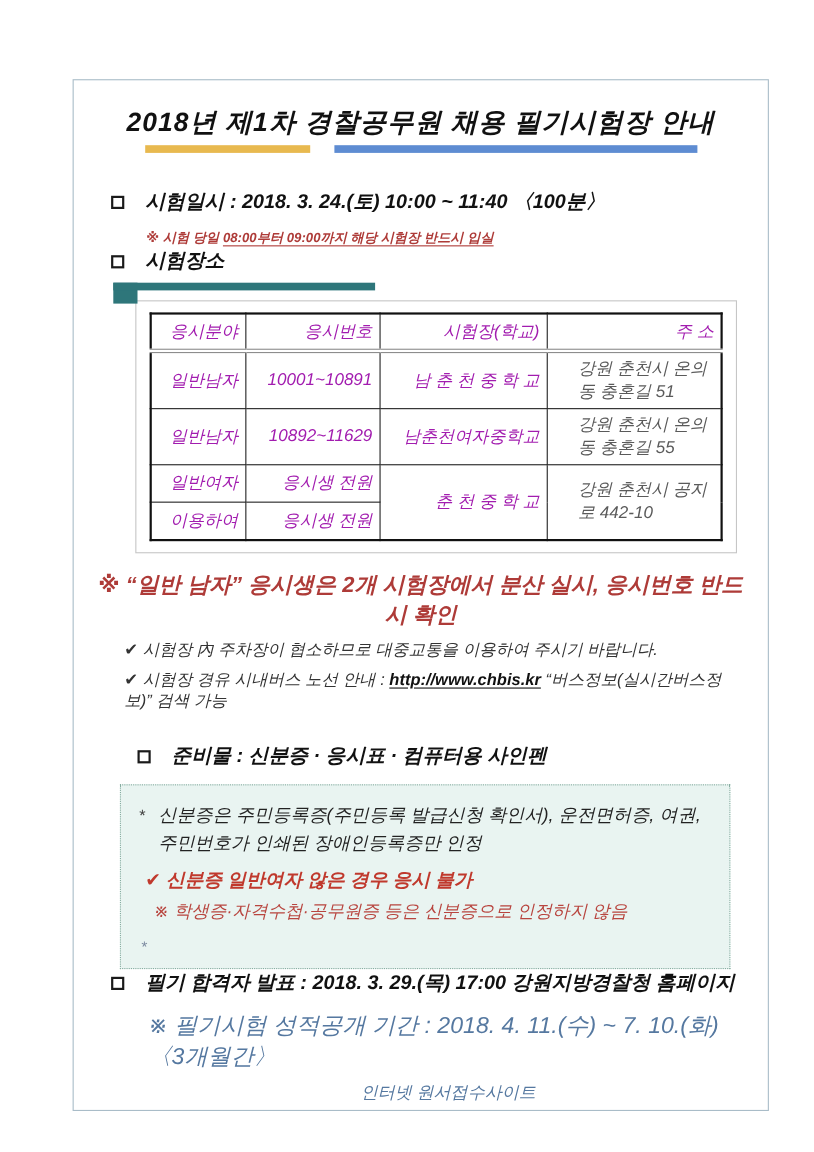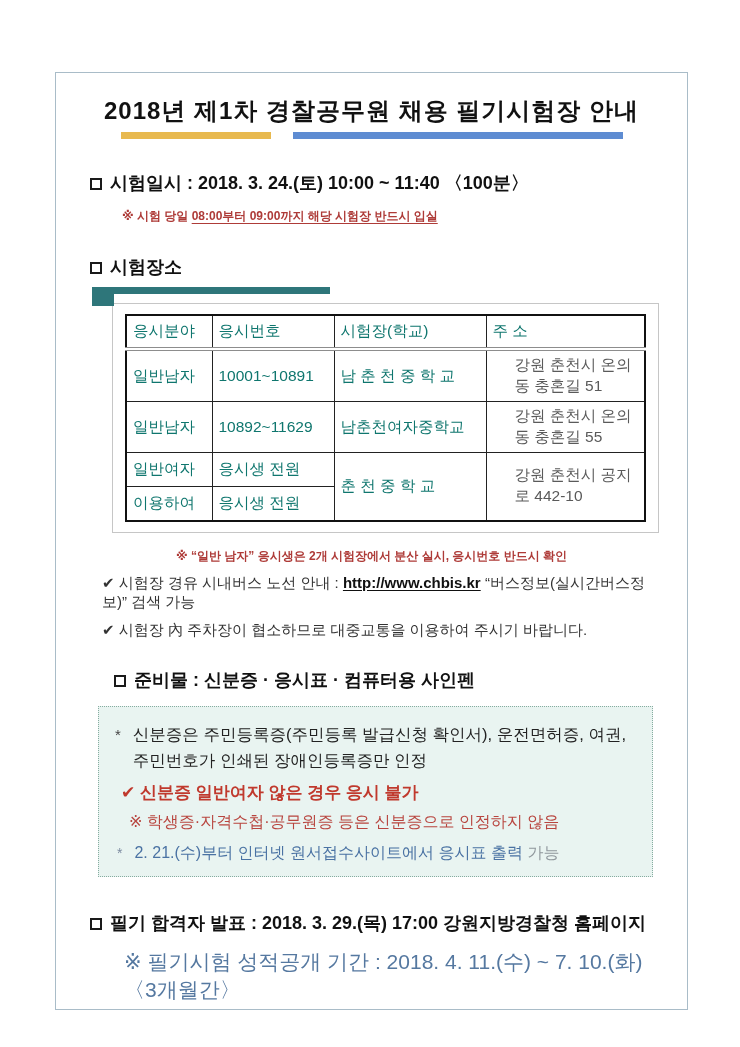--- a/index.html
+++ b/index.html
@@ -1,65 +1,65 @@
 <!DOCTYPE html>
 <html><head>
 <meta charset="utf-8">
 <style>
   * { margin:0; padding:0; box-sizing:border-box; }
   html,body { width:740px; height:1047px; background:#ffffff;
     font-family:"Liberation Sans","DejaVu Sans",sans-serif; color:#1d1d1d; }
-  .frame { position:absolute; left:55px; top:72px; width:633px; height:938px;
-    border:1px solid #a9bcc8; background:#fff; overflow:hidden; }
+  .frame { position:absolute; left:66px; top:72px; width:633px; height:938px;
+    border:1px solid #a9bcc8; background:#fff; overflow:hidden;font-style:italic; }
   .inner { padding:0 18px; }
 
   .title { margin-top:22px; text-align:center; font-size:24px; font-weight:bold;
     letter-spacing:1px; color:#111; }
   .bars { display:flex; justify-content:center; gap:22px; margin-top:5px; }
   .bar-yellow { width:150px; height:7px; background:#e8b94f; }
   .bar-blue  { width:330px; height:7px; background:#5e8cd2; }
 
-  .sect { display:flex; align-items:center; gap:8px; font-size:18px; font-weight:bold;
+  .sect { display:flex; align-items:center; gap:19px; font-size:18px; font-weight:bold;
     color:#111; margin-left:16px; }
   .sq { width:12px; height:12px; border:2.5px solid #1a1a1a; flex:none; margin-top:2px; }
 
   .note-red { color:#ae3b38; font-weight:bold; font-size:12px; margin:13px 0 0 48px; }
   .note-red .ul { text-decoration:underline; text-underline-offset:3px; }
 
   .deco { position:relative; height:20px; margin:8px 0 0 12px; z-index:2; }
   .deco-line { position:absolute; left:6px; top:0; width:238px; height:7px; background:#2e767a; }
   .deco-block { position:absolute; left:6px; top:0; width:22px; height:19px; background:#2e767a; }
 
   .tframe { margin:-4px 10px 0 38px; border:1px solid #c6c6c6; background:#fff;
     padding:10px 12px; position:relative; z-index:1; }
   table { width:100%; border-collapse:collapse; border:2px solid #111; }
   th,td { border:1.5px solid #222; font-size:15.5px; height:34px; padding:4px 6px;
-    text-align:left; color:#0f766e; font-weight:normal; }
+    text-align:right; color:#a21caf; font-weight:normal; }
   thead th { border-bottom:4px double #8d8d8d; }
   td.addr { text-align:left; padding-left:28px; color:#5a5a5a; }
 
-  .tbl-note { text-align:center; color:#ae3b38; font-weight:bold; font-size:12px; margin-top:15px; }
+  .tbl-note { text-align:center; color:#ae3b38; font-weight:bold; font-size:20px; margin-top:15px; }
   .check-line { margin:9px 0 0 28px; font-size:15px; color:#333; }
   .check-line .link { font-weight:bold; color:#111; text-decoration:underline; text-underline-offset:2px; }
 
   .supplies-box { margin:14px 16px 0 24px; background:#e9f4f1; border:1px dotted #86aca0;
     padding:14px 14px 12px 16px; }
   .bx1 { display:flex; gap:12px; font-size:16.5px; color:#222; line-height:1.6; }
   .bx1 .star { color:#444; font-size:15px; margin-top:2px; }
   .bx2 { color:#c0392d; font-weight:bold; font-size:17px; margin:8px 0 0 6px; }
   .bx3 { color:#b8453f; font-size:16px; margin:8px 0 0 14px; }
   .bx4 { display:flex; gap:12px; font-size:16px; color:#4a72a3; margin:10px 0 0 2px; }
   .bx4 .star { color:#7c8aa0; font-size:14px; margin-top:2px; }
   .bx4 .gray { color:#8f979c; }
 
   .note-blue { color:#5578a0; font-size:21px; margin:13px 0 0 50px; }
   .note-blue-center { color:#5578a0; font-size:15.5px; text-align:center; margin-top:9px; padding-left:50px; }
 
-  .mt28 { margin-top:28px;padding-left:24px; } .mt30 { margin-top:30px; }
-  .mt34 { margin-top:34px; }
+  .mt28 { margin-top:28px;padding-left:24px; } .mt30 { }
+  .mt34 { }
 </style>
 </head>
 <body>
 
 <div class="frame">
   <div class="inner">
 
     <div class="title">2018년 제1차 경찰공무원 채용 필기시험장 안내</div>
     <div class="bars">
       <div class="bar-yellow"></div>
@@ -115,40 +115,39 @@
           <tr>
             <td>이용하여</td>
             <td>응시생 전원</td>
           </tr>
         </tbody>
       </table>
     </div>
 
     <div class="tbl-note">※ “일반 남자” 응시생은 2개 시험장에서 분산 실시, 응시번호 반드시 확인</div>
 
+    <div class="check-line">✔ 시험장 內 주차장이 협소하므로 대중교통을 이용하여 주시기 바랍니다.</div>
     <div class="check-line">
       <span>✔ 시험장 경유 시내버스 노선 안내 : </span><span class="link">http://www.chbis.kr</span><span> “버스정보(실시간버스정보)” 검색 가능</span>
     </div>
-    <div class="check-line">✔ 시험장 內 주차장이 협소하므로 대중교통을 이용하여 주시기 바랍니다.</div>
 
     <div class="sect mt28">
       <span class="sq"></span>
       <span>준비물 : 신분증 · 응시표 · 컴퓨터용 사인펜</span>
     </div>
 
     <div class="supplies-box">
       <div class="bx1">
         <span class="star">*</span>
         <span>신분증은 주민등록증(주민등록 발급신청 확인서), 운전면허증, 여권, 주민번호가 인쇄된 장애인등록증만 인정</span>
       </div>
       <div class="bx2">✔ 신분증 일반여자 않은 경우 응시 불가</div>
       <div class="bx3">※ 학생증·자격수첩·공무원증 등은 신분증으로 인정하지 않음</div>
       <div class="bx4">
         <span class="star">*</span>
-        <span><span>2. 21.(수)부터 인터넷 원서접수사이트에서 응시표 출력 </span><span class="gray">가능</span></span>
       </div>
     </div>
 
     <div class="sect mt34">
       <span class="sq"></span>
       <span>필기 합격자 발표 : 2018. 3. 29.(목) 17:00 강원지방경찰청 홈페이지</span>
     </div>
     <div class="note-blue">※ 필기시험 성적공개 기간 : 2018. 4. 11.(수) ~ 7. 10.(화) 〈3개월간〉</div>
     <div class="note-blue-center">인터넷 원서접수사이트</div>
 

